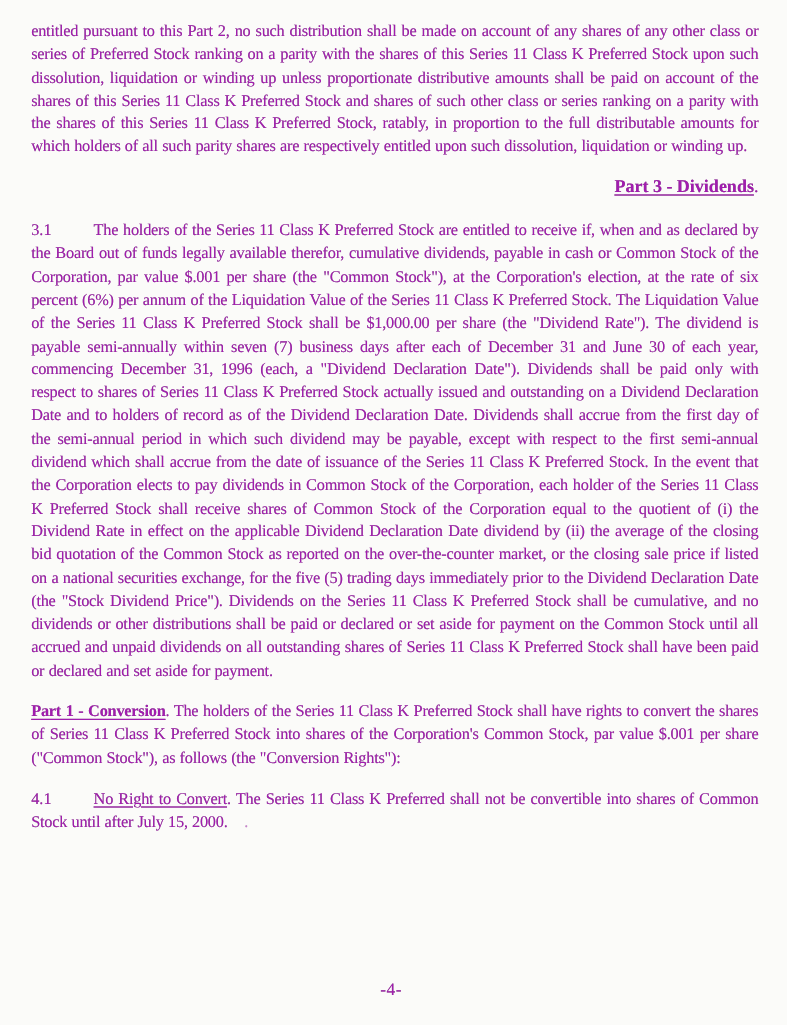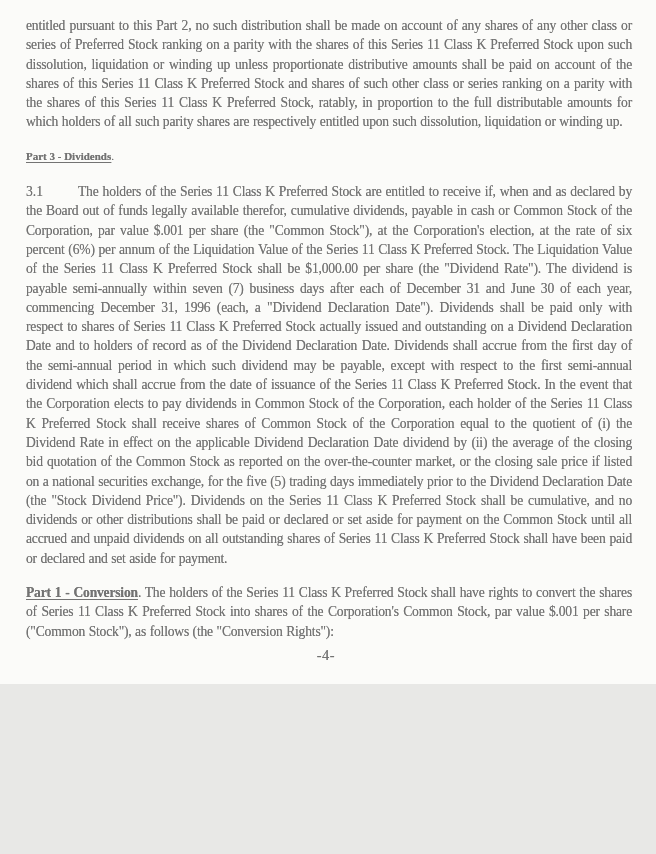--- a/index.html
+++ b/index.html
@@ -3,44 +3,45 @@
 <meta charset="utf-8">
 <style>
   html, body {
     margin: 0;
     padding: 0;
     background: #e8e8e6;
   }
   .page {
     position: relative;
     width: 656px;
-    height: 684px;
+    height: 854px;
     margin: 0 auto;
     background: #fbfbf9;
     overflow: hidden;
     font-family: "Liberation Serif", "DejaVu Serif", serif;
-    color: #737373;
+    color: #a21caf;
   }
   .content {
     padding: 16px 24px 0 26px;
   }
   .para {
     margin: 0 0 15px 0;
     text-align: justify;
     font-size: 13.6px;
     line-height: 19.3px;
     letter-spacing: -0.2px;
     word-spacing: 0.4px;
     text-shadow: 0 0 0.5px rgba(25,25,25,0.45);
   }
   .heading-para {
     margin: 0 0 16px 0;
-    font-size: 11px;
+    font-size: 15px;
     line-height: 19.3px;
     text-shadow: 0 0 0.5px rgba(25,25,25,0.5);
+    text-align: right;
   }
   .bold-underline {
     font-weight: bold;
     text-decoration: underline;
     text-underline-offset: 2px;
     text-decoration-thickness: 1.3px;
   }
   .underline {
     text-decoration: underline;
     text-underline-offset: 2px;
@@ -81,17 +82,20 @@
     </p>
 
     <p class="para">
       <span class="sec-num">3.1</span><span>The holders of the Series 11 Class K Preferred Stock are entitled to receive if, when and as declared by the Board out of funds legally available therefor, cumulative dividends, payable in cash or Common Stock of the Corporation, par value $.001 per share (the "Common Stock"), at the Corporation's election, at the rate of six percent (6%) per annum of the Liquidation Value of the Series 11 Class K Preferred Stock.  The Liquidation Value of the Series 11 Class K Preferred Stock shall be $1,000.00 per share (the "Dividend Rate").  The dividend is payable semi-annually within seven (7) business days after each of December 31 and June 30 of each year, commencing December 31, 1996 (each, a "Dividend Declaration Date").  Dividends shall be paid only with respect to shares of Series 11 Class K Preferred Stock actually issued and outstanding on a Dividend Declaration Date and to holders of record as of the Dividend Declaration Date.  Dividends shall accrue from the first day of the semi-annual period in which such dividend may be payable, except with respect to the first semi-annual dividend which shall accrue from the date of issuance of the Series 11 Class K Preferred Stock.  In the event that the Corporation elects to pay dividends in Common Stock of the Corporation, each holder of the Series 11 Class K Preferred Stock shall receive shares of Common Stock of the Corporation equal to the quotient of (i) the Dividend Rate in effect on the applicable Dividend Declaration Date dividend by (ii) the average of the closing bid quotation of the Common Stock as reported on the over-the-counter market, or the closing sale price if listed on a national securities exchange, for the five (5) trading days immediately prior to the Dividend Declaration Date (the "Stock Dividend Price").  Dividends on the Series 11 Class K Preferred Stock shall be cumulative, and no dividends or other distributions shall be paid or declared or set aside for payment on the Common Stock until all accrued and unpaid dividends on all outstanding shares of Series 11 Class K Preferred Stock shall have been paid or declared and set aside for payment.</span>
     </p>
 
     <p class="para">
       <span class="bold-underline">Part 1 - Conversion</span><span>.  The holders of the Series 11 Class K Preferred Stock shall have rights to convert the shares of Series 11 Class K Preferred Stock into shares of the Corporation's Common Stock, par value $.001 per share ("Common Stock"), as follows (the "Conversion Rights"):</span>
     </p>
 
+    <p class="para">
+      <span class="sec-num">4.1</span><span class="underline">No Right to Convert</span><span>.  The Series 11 Class K Preferred shall not be convertible into shares of Common Stock until after July 15, 2000.</span><span class="stray-mark">.</span>
+    </p>
 
   </div>
 
   <div class="page-number">-4-</div>
 </div>
 
 </body></html>

